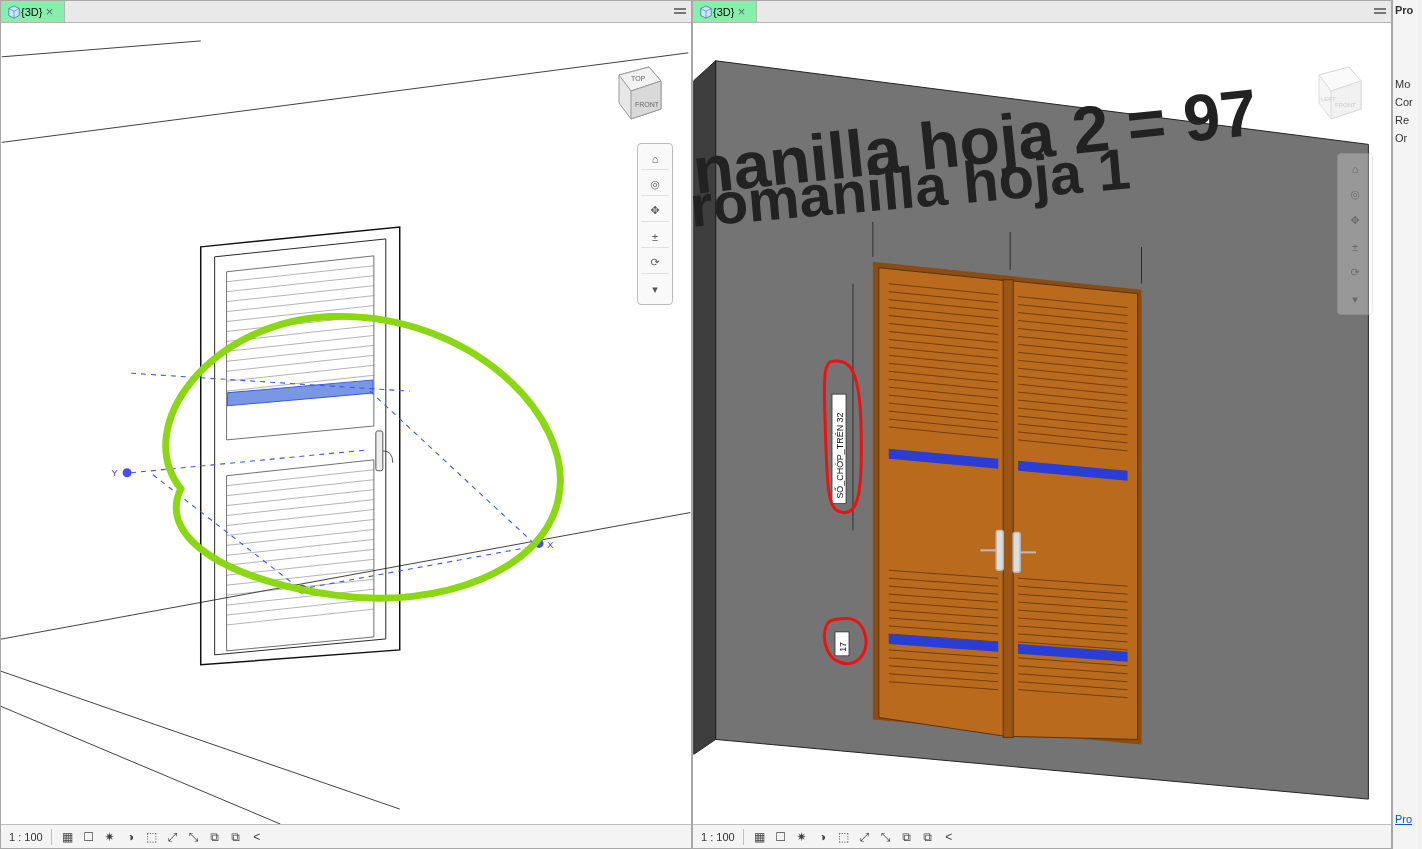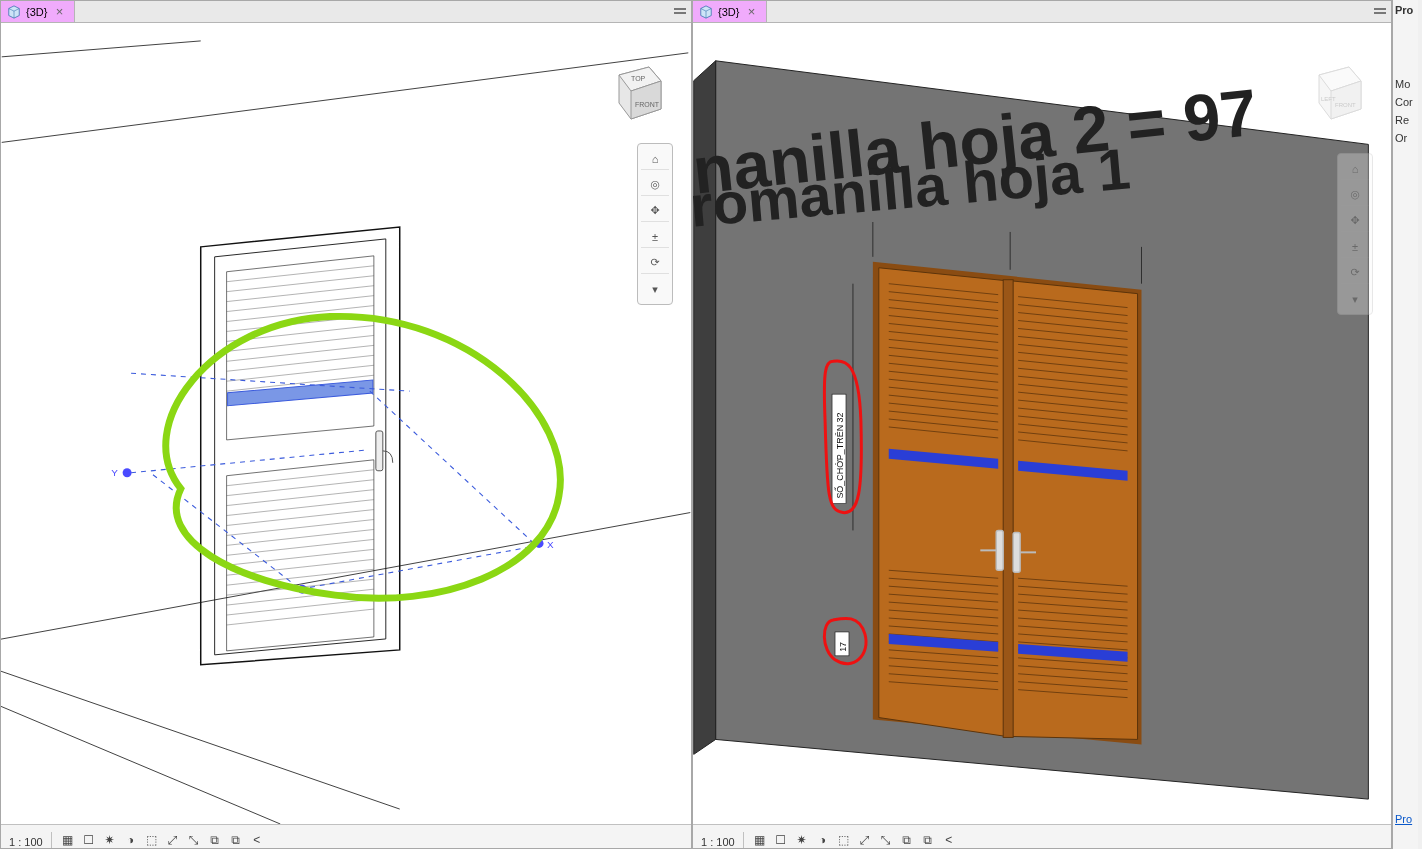--- a/index.html
+++ b/index.html
@@ -8,41 +8,41 @@
   .app { display: flex; width: 100%; height: 100%; }
   .pane { position: relative; height: 100%; background: #fefefe; border: 1px solid #a8a8a8; display: flex; flex-direction: column; }
   .pane-left  { width: 692px; }
   .pane-right { width: 700px; }
   .props-strip { width: 26px; background: #f4f4f4; border-left: 1px solid #a8a8a8; padding: 4px 2px; font-size: 11px; color: #333; display: flex; flex-direction: column; gap: 6px; }
   .props-strip .ln { white-space: nowrap; overflow: hidden; }
   .props-strip .link { color: #0a58ca; text-decoration: underline; margin-top: auto; margin-bottom: 20px; }
 
   
   .tabbar { height: 22px; background: #e9e9e9; display: flex; align-items: center; border-bottom: 1px solid #b5b5b5; }
-  .tab { display: flex; align-items: center; height: 100%; padding: 0 8px 0 6px; background: #f0abfc; border-right: 1px solid #b5b5b5; font-size: 11px; gap: 5px; }
+  .tab { display: flex; align-items: center; height: 100%; padding: 0 8px 0 6px; background: #86efac; border-right: 1px solid #b5b5b5; font-size: 11px; }
   .tab .ico { width: 14px; height: 14px; display: flex; align-items: center; justify-content: center; }
   .tab .ico svg { display: block; }
   .tab .close { width: 14px; height: 14px; font-size: 13px; color: #666; display: flex; align-items: center; justify-content: center; line-height: 1; }
   .tabbar .tab-menu { margin-left: auto; width: 14px; height: 14px; color: #555; margin-right: 4px; }
 
   
   .viewport { flex: 1; position: relative; background: #fff; overflow: hidden; }
   .viewport svg.scene { position: absolute; inset: 0; width: 100%; height: 100%; }
 
   
   .viewcube { position: absolute; top: 34px; right: 18px; width: 72px; height: 72px; }
   .viewcube svg { width: 100%; height: 100%; }
 
   
   .navtools { position: absolute; top: 120px; right: 18px; width: 36px; background: #f7f7f7cc; border: 1px solid #bcbcbc; border-radius: 4px; display: flex; flex-direction: column; align-items: center; gap: 4px; padding: 4px 2px; }
   .navtools .nbtn { width: 28px; height: 22px; font-size: 11px; color: #555; display: flex; align-items: center; justify-content: center; border-bottom: 1px solid #e0e0e0; }
   .navtools .nbtn:last-child { border-bottom: none; }
 
   
-  .viewctl { height: 24px; border-top: 1px solid #c0c0c0; background: #f4f4f4; display: flex; align-items: flex-end; padding: 0 8px; gap: 8px; font-size: 11px; color: #333; }
+  .viewctl { height: 24px; border-top: 1px solid #c0c0c0; background: #f4f4f4; display: flex; align-items: center; padding: 0 8px; gap: 8px; font-size: 11px; color: #333; }
   .viewctl .divider { width: 1px; height: 16px; background: #c0c0c0; }
   .viewctl .iconrow { display: flex; gap: 5px; align-items: center; }
   .viewctl .mini { width: 16px; height: 16px; display: flex; align-items: center; justify-content: center; font-size: 12px; color: #444; }
 
   .faded { opacity: 0.35; }
 
   
   .overlay-text { position: absolute; white-space: nowrap; color: #222; font-weight: 600; font-family: Arial, sans-serif; transform-origin: left top; }
   .axis-lbl { font-size: 10px; fill: #4a4aff; font-family: Arial; }
   .dim-box { font-size: 9px; fill: #111; }

